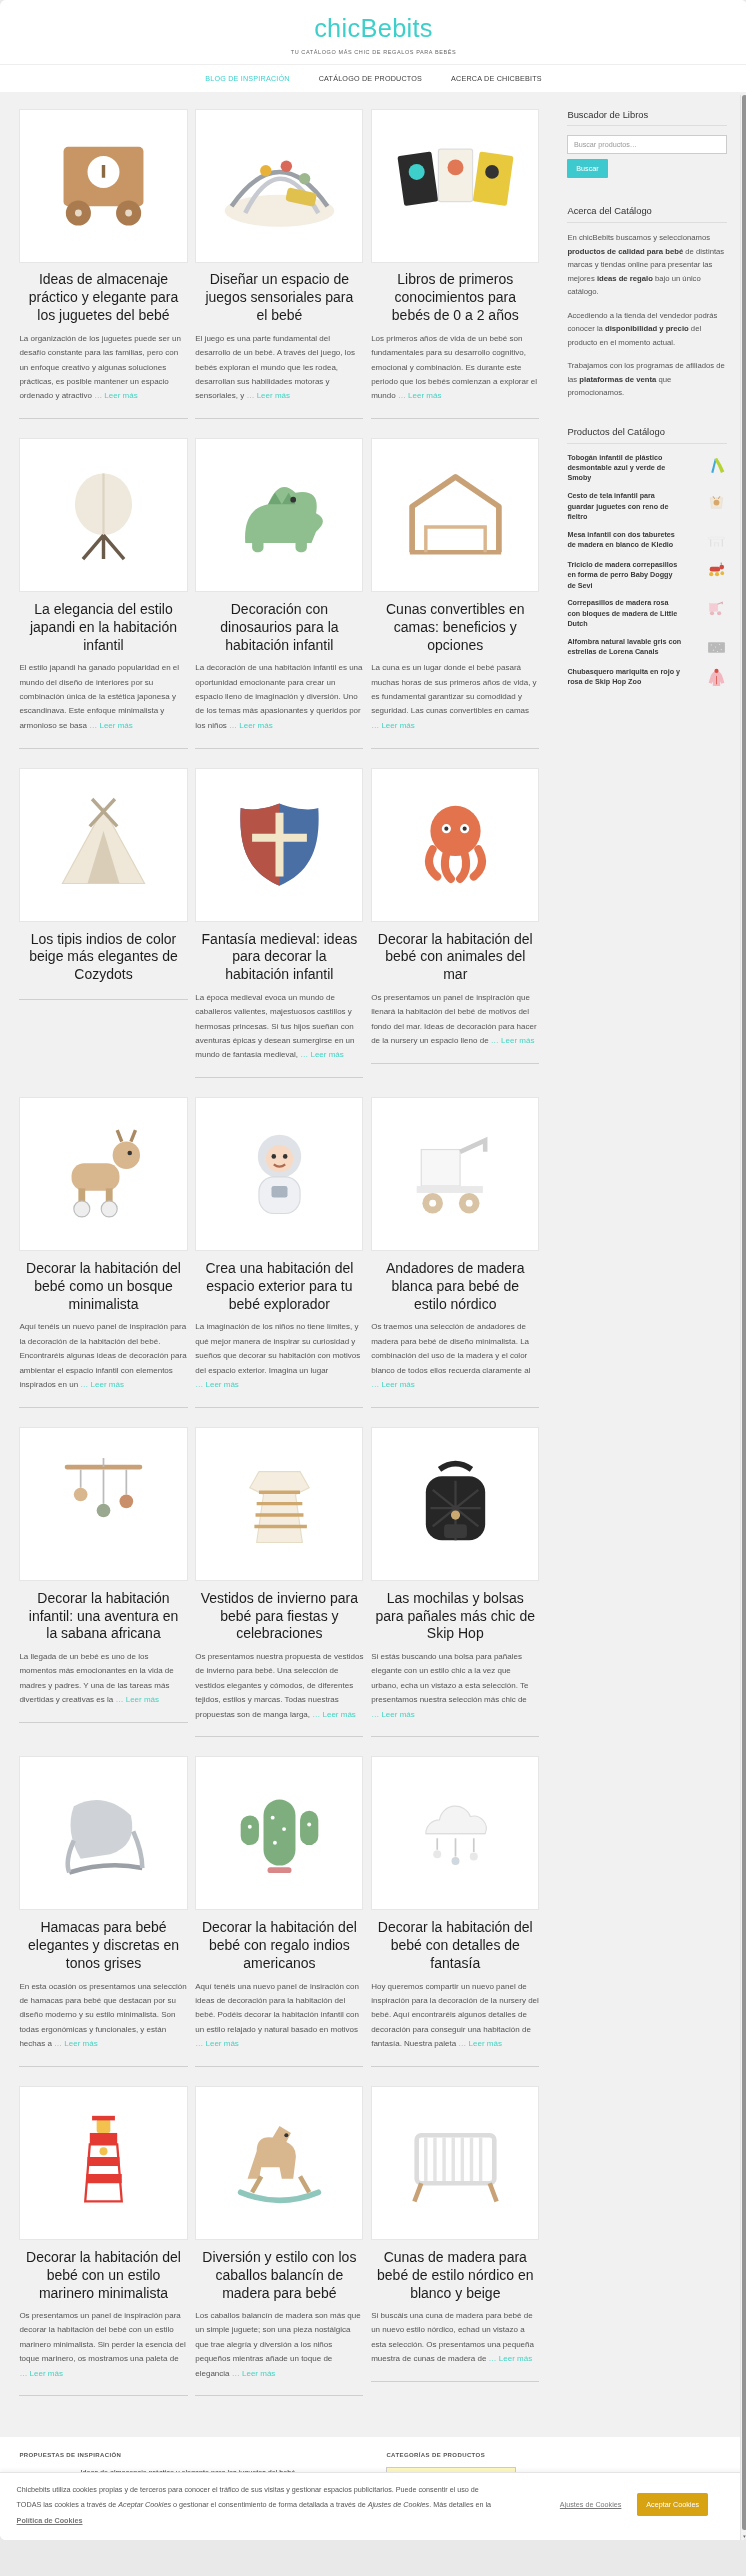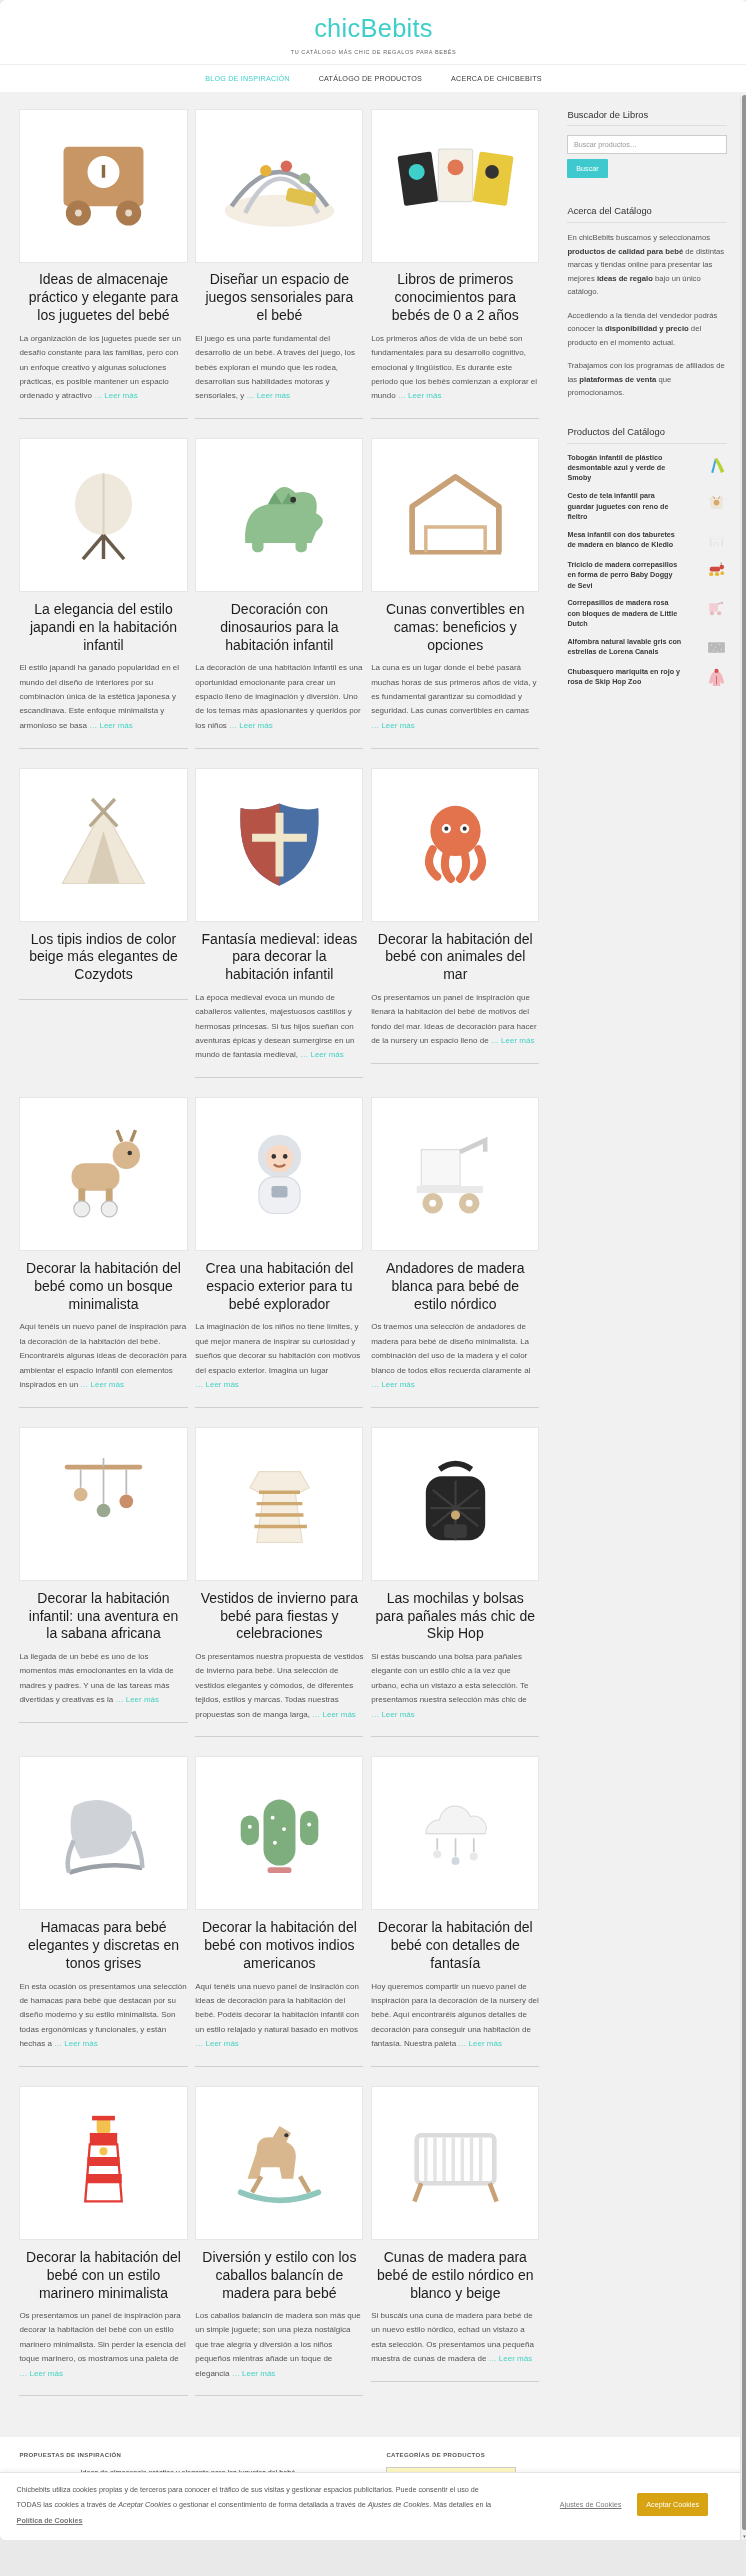--- a/index.html
+++ b/index.html
@@ -126,21 +126,21 @@
             <span><svg viewBox="0 0 120 90" xmlns="http://www.w3.org/2000/svg">
                 <rect x="12" y="18" width="30" height="44" rx="2" fill="#2b2b2b" transform="rotate(-8 27 40)"></rect>
                 <circle cx="26" cy="34" r="7" fill="#3ecfca"></circle>
                 <rect x="45" y="14" width="30" height="46" rx="2" fill="#f5f0e6" stroke="#ddd"></rect>
                 <circle cx="60" cy="30" r="7" fill="#e07856"></circle>
                 <rect x="78" y="18" width="30" height="44" rx="2" fill="#e8c93e" transform="rotate(8 93 40)"></rect>
                 <circle cx="92" cy="34" r="6" fill="#333"></circle>
               </svg></span>
           </a>
           <h2 class="post-title">Libros de primeros conocimientos para bebés de 0 a 2 años</h2>
-          <p class="excerpt"><span>Los primeros años de vida de un bebé son fundamentales para su desarrollo cognitivo, emocional y lingüístico. Es durante este periodo que los bebés comienzan a explorar el mundo</span> <a class="more">… Leer más</a></p>
+          <p class="excerpt"><span>Los primeros años de vida de un bebé son fundamentales para su desarrollo cognitivo, emocional y combinación. Es durante este periodo que los bebés comienzan a explorar el mundo</span> <a class="more">… Leer más</a></p>
         </article>
 
         <article class="post">
           <a class="thumb">
             <span><svg viewBox="0 0 120 90" xmlns="http://www.w3.org/2000/svg">
                 <ellipse cx="60" cy="36" rx="25" ry="27" fill="#efe8dc"></ellipse>
                 <path d="M60 9v54" stroke="#ddd3c2" stroke-width="2"></path>
                 <path d="M60 63 L42 84 M60 63 L78 84 M60 63 V84" stroke="#6b5b4a" stroke-width="3" fill="none"></path>
               </svg></span>
           </a>
@@ -321,21 +321,21 @@
                 <g fill="#fff">
                   <circle cx="54" cy="32" r="1.7"></circle>
                   <circle cx="64" cy="42" r="1.7"></circle>
                   <circle cx="56" cy="54" r="1.7"></circle>
                   <circle cx="34" cy="40" r="1.7"></circle>
                   <circle cx="86" cy="38" r="1.7"></circle>
                 </g>
                 <path d="M52 78 h16" stroke="#d88888" stroke-width="5" stroke-linecap="round"></path>
               </svg></span>
           </a>
-          <h2 class="post-title">Decorar la habitación del bebé con motivos indios americanos</h2>
+          <h2 class="post-title">Decorar la habitación del bebé con regalo indios americanos</h2>
           <p class="excerpt"><span>Aquí tenéis una nuevo panel de insiración con ideas de decoración para la habitación del bebé. Podéis decorar la habitación infantil con un estilo relajado y natural basado en motivos</span> <a class="more">… Leer más</a></p>
         </article>
 
         <article class="post">
           <a class="thumb">
             <span><svg viewBox="0 0 120 90" xmlns="http://www.w3.org/2000/svg">
                 <path d="M34 46 a12 12 0 0 1 12-12 a14 14 0 0 1 27-3 a11 11 0 0 1 13 15 z" fill="#f4f4f4" stroke="#ddd"></path>
                 <path d="M34 46 h52" stroke="#ddd"></path>
                 <path d="M44 50 v10 M60 50 v16 M76 50 v12" stroke="#ccc" stroke-width="1.5"></path>
                 <circle cx="44" cy="64" r="3.5" fill="#e8e8e8"></circle>

